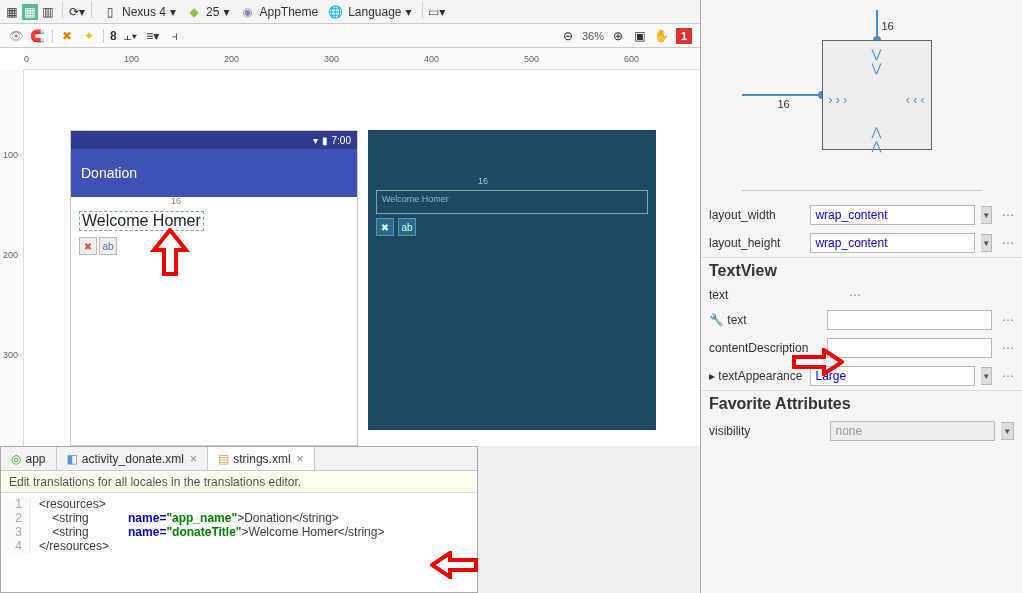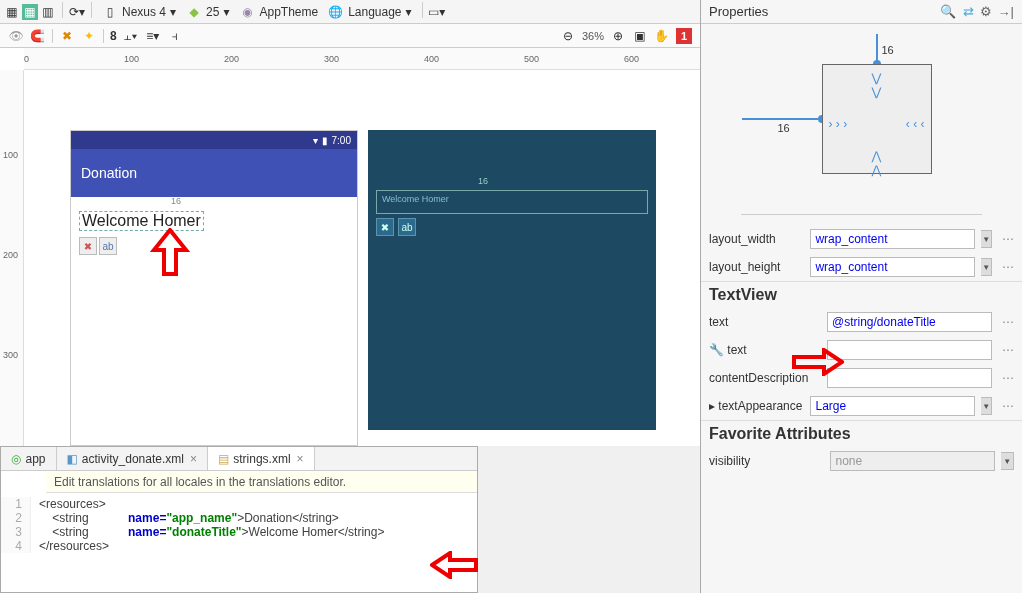--- a/index.html
+++ b/index.html
@@ -41,21 +41,21 @@
 
 
 .arrow { position:absolute; pointer-events:none; }
 
 
 .editor-wrap { position:absolute; top:446px; left:0; width:478px; height:147px; border:1px solid #aaa; background:#fff; }
 .tabs { height:24px; background:#f3f3f3; border-bottom:1px solid #ccc; display:flex; }
 .tab { display:flex; align-items:center; gap:4px; padding:0 10px; border-right:1px solid #ccc; font-size:12px; cursor:pointer; }
 .tab.active { background:#fff; }
 .tab .close { color:#888; margin-left:2px; }
-.info-bar { height:22px; background:#fffff0; border-bottom:1px solid #ddd; display:flex; align-items:center; padding:0 8px; font-size:12px; color:#555;margin-left:45px; }
+.info-bar { height:22px; background:#fffff0; border-bottom:1px solid #ddd; display:flex; align-items:center; padding:0 8px; font-size:12px; color:#555; }
 .code { font-family: Consolas, monospace; font-size:12px; padding:4px 0; }
 .code .line { display:flex; }
 .code .gutter { width:30px; text-align:right; padding-right:8px; color:#aaa; border-right:1px solid #eee; background:#fafafa; }
 .code .txt { padding-left:8px; white-space:pre; }
 .tag { color:#404040; }
 .attr { color:#008000; font-weight:bold; }
 .str { color:#0000CC; font-weight:bold;padding-left:36px; }
 
 
 .props { position:absolute; top:0; right:0; width:322px; height:593px; background:#f6f6f6; border-left:1px solid #aaa; }
@@ -220,29 +220,20 @@
         <span class="txt"><span class="tag">&lt;/resources&gt;</span></span>
       </div>
   </div>
 </div>
 
 <svg class="arrow red" style="position:absolute; left:430px; top:551px; width:50px; height:28px" viewBox="0 0 50 28">
   <path d="M2 14 L20 2 L20 9 L46 9 L46 19 L20 19 L20 26 Z" stroke-width="4" fill="none"></path>
 </svg>
 
 <div class="props">
-  <div class="props-header">
-    <span>Properties</span>
-    <span class="picons">
-      <span>🔍</span>
-      <span style="color:#4ad">⇄</span>
-      <span>⚙</span>
-      <span>→|</span>
-    </span>
-  </div>
 
 
   <div class="constraint">
     <div class="cline-v"></div>
     <span class="cnum" style="left:140px; top:10px">16</span>
     <div class="cdot" style="left:131px; top:26px"></div>
     <div class="cline-h"></div>
     <span class="cnum" style="left:36px; top:88px">16</span>
     <div class="cdot" style="left:76px; top:81px"></div>
     <div class="cbox">
@@ -267,21 +258,20 @@
     <label>layout_height</label>
     <input value="wrap_content" style="">
       <span class="drop-arrow">▼</span>
       <span class="dots">⋯</span>
   </div>
 
   <div class="section">TextView</div>
 
   <div class="prop-row">
     <label>text</label>
-    <input value="@string/donateTitle" style="">
       <span class="dots">⋯</span>
   </div>
   <div class="prop-row">
     <label><span style="color:#888">🔧</span> <span>text</span></label>
     <input style="">
       <span class="dots">⋯</span>
   </div>
   <div class="prop-row">
     <label>contentDescription</label>
     <input style="">

